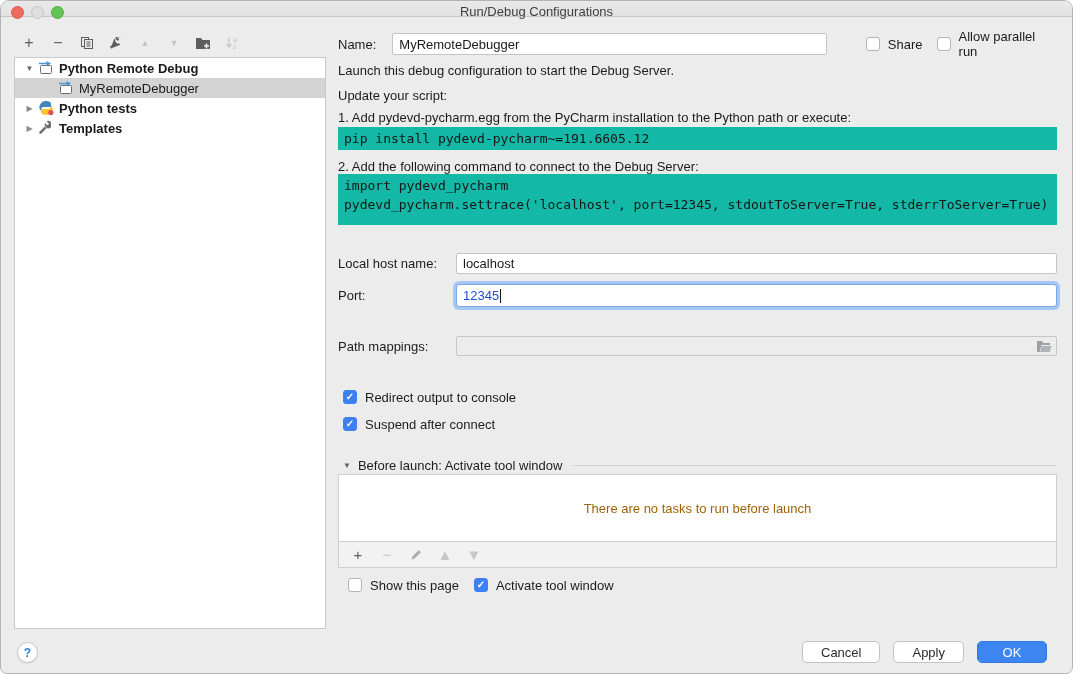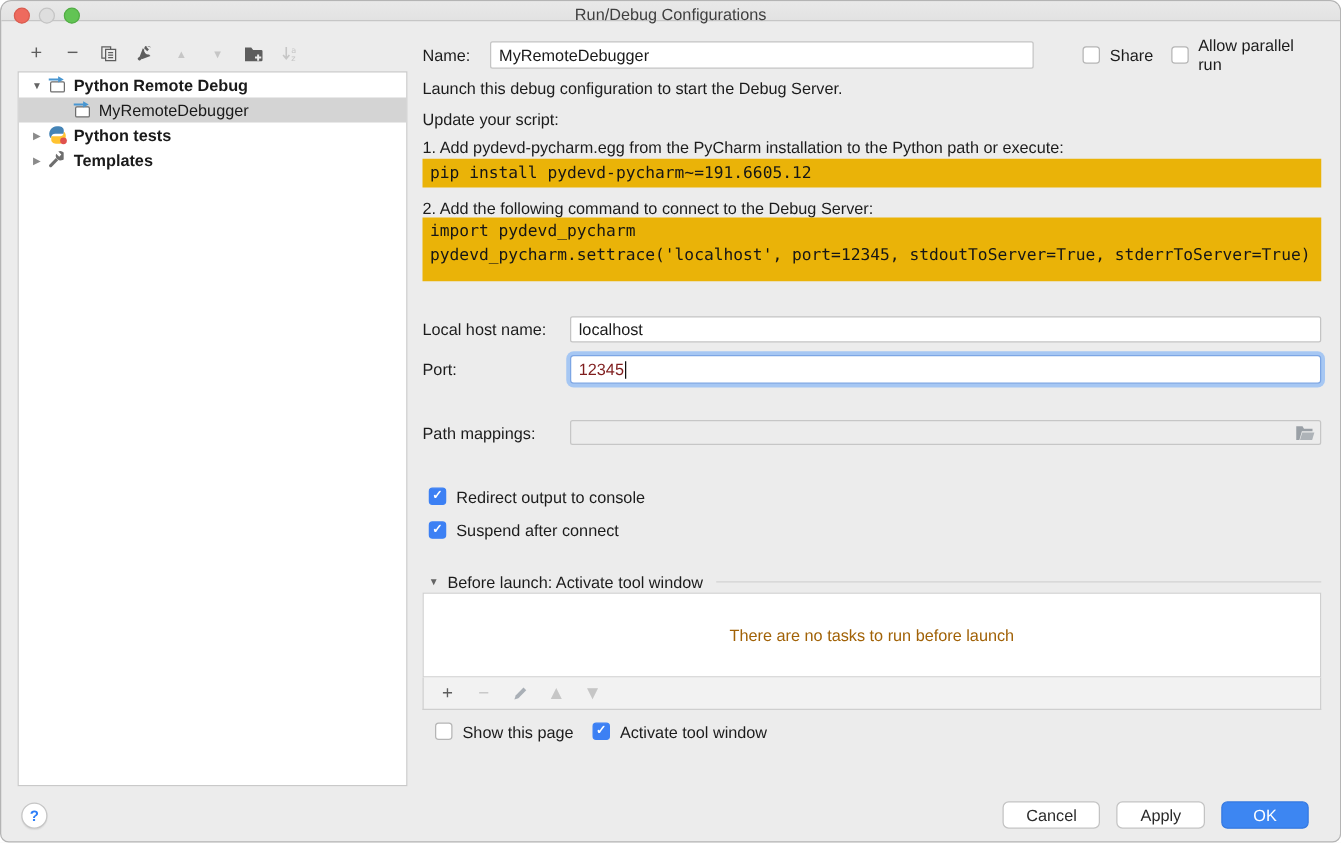--- a/index.html
+++ b/index.html
@@ -36,24 +36,24 @@
   .trow .lbl.b { font-weight:bold; }
   
   .rc { position:absolute; font-size:13px; color:#1c1c1c; }
   .row-flex { display:flex; align-items:center; }
   .input {
     background:#fff; border:1px solid #c4c4c4; border-radius:2px;
     font-size:13px; color:#1a1a1a; padding:0 6px; height:22px; line-height:20px;
     font-family:"Liberation Sans",sans-serif;
   }
   .fieldv { background:#fff; border:1px solid #c4c4c4; border-radius:2px;
-    font-size:13px; color:#7f1d1d; padding:0 6px; height:21px; display:flex; align-items:center; }
+    font-size:13px; color:#1d4ed8; padding:0 6px; height:21px; display:flex; align-items:center; }
   .focusring { border:1px solid #7da6e4; border-radius:3px; box-shadow:0 0 0 3px #a6c7f3; }
   .caret { width:1px; height:14px; background:#111; margin-left:1px; }
-  .codeblock { background:#eab308; font-family:"DejaVu Sans Mono",monospace; font-size:13px; color:#161616;
+  .codeblock { background:#14b8a6; font-family:"DejaVu Sans Mono",monospace; font-size:13px; color:#161616;
     padding:2px 6px; line-height:19px; }
   .cb { width:14px; height:14px; border:1px solid #b5b5b5; border-radius:3px; background:#fff;
     display:inline-flex; align-items:center; justify-content:center; flex:0 0 auto; }
   .cb.on { background:#3c80f4; border-color:#3c80f4; }
   .cb .mk { color:#fff; font-size:10px; font-weight:bold; line-height:1; }
   .cblabel { margin-left:8px; }
   .disabled-field { background:#ececec; border:1px solid #c6c6c6; border-radius:2px;
     height:20px; display:flex; align-items:center; justify-content:flex-end; padding:0 4px; }
   
   .bl-header { display:flex; align-items:center; gap:7px; }

